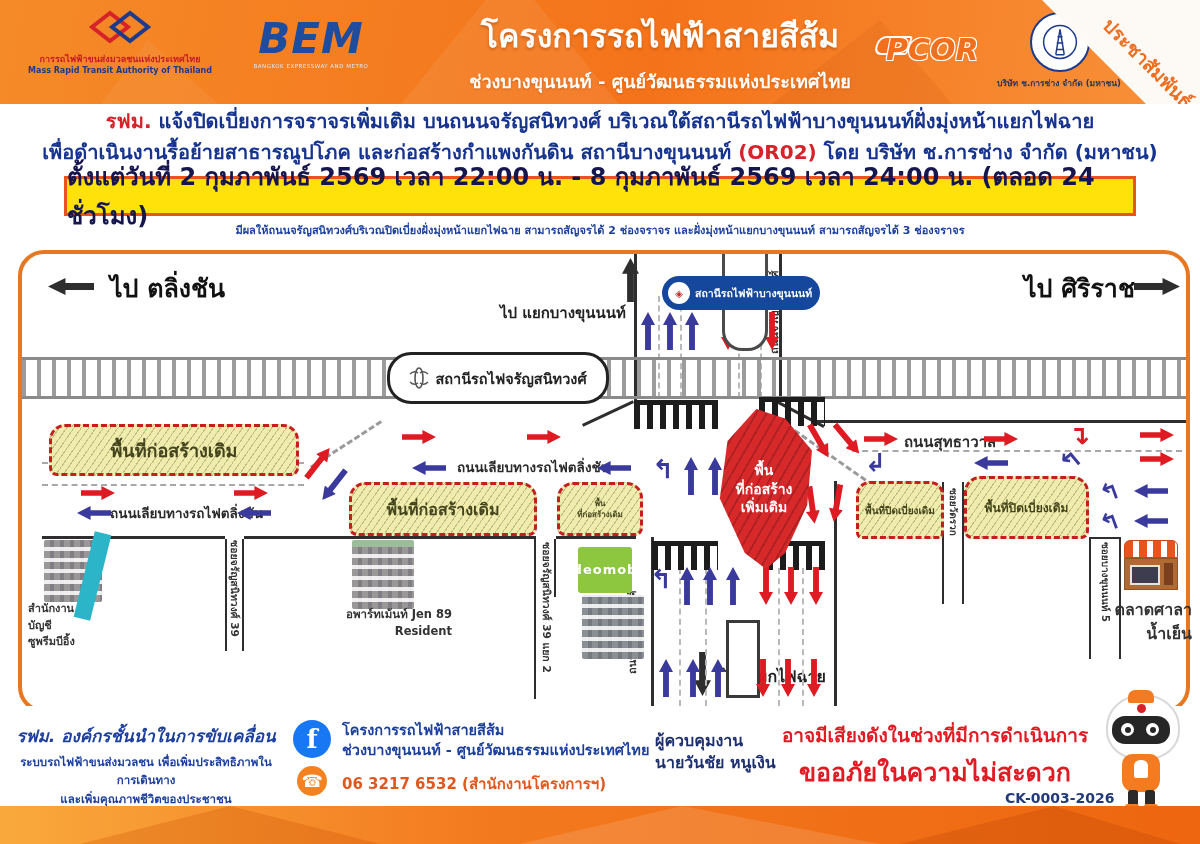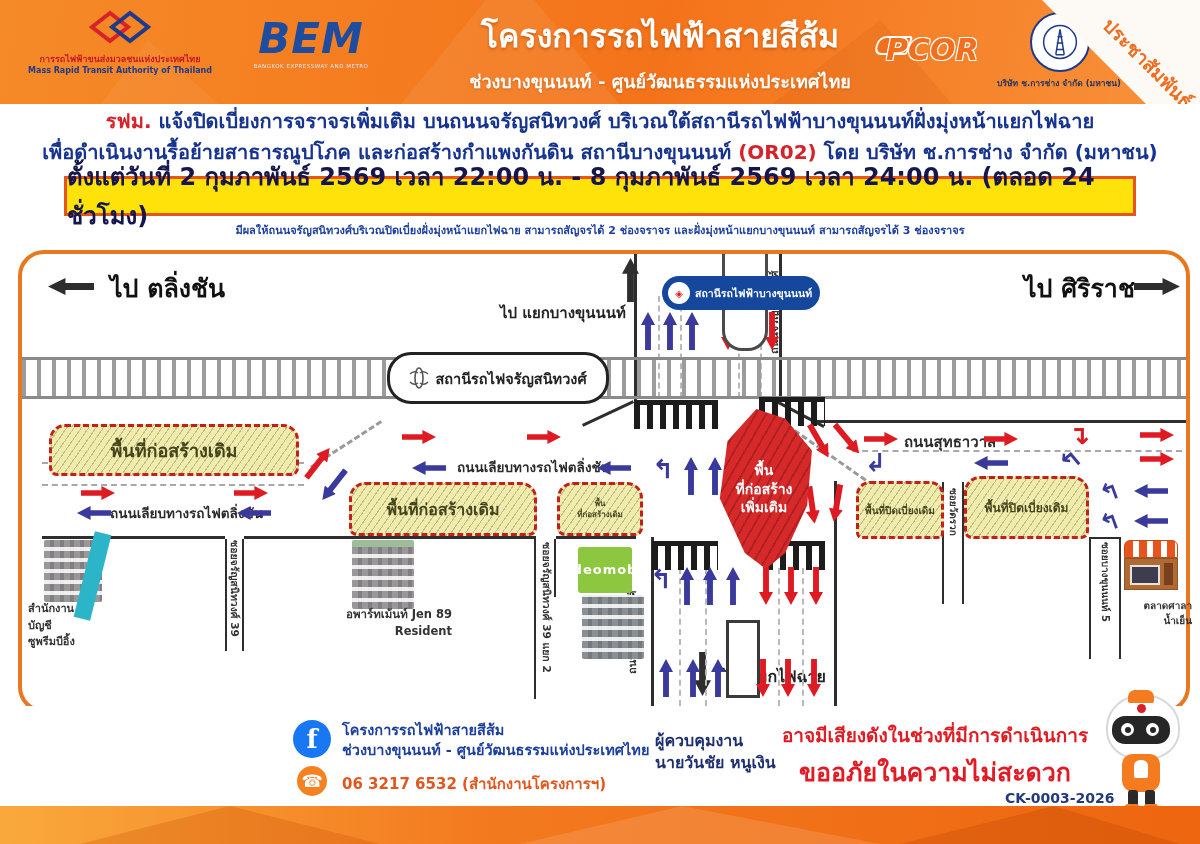--- a/index.html
+++ b/index.html
@@ -363,27 +363,32 @@
       <span>mobi</span>
     </div>
     <div class="bld" style="left:560px;top:341px;width:62px;height:64px;background-color:#8a8f94;"></div>
     <div class="shop">
       <div class="awn"></div>
       <div class="body">
         <div class="win"></div>
         <div class="door"></div>
       </div>
     </div>
-    <div class="plabel" style="left:1090px;top:344px;width:80px;font-size:10px;">
+    <div class="plabel" style="left:1090px;top:344px;width:80px;font-size:16px;">
       <span>ตลาดศาลา</span><br>
       <span>น้ำเย็น</span>
     </div>
   </div>
 
   <div class="footer">
+    <div class="slogan">
+      <div class="s1">รฟม. องค์กรชั้นนำในการขับเคลื่อน</div>
+      <div class="s2">ระบบรถไฟฟ้าขนส่งมวลชน เพื่อเพิ่มประสิทธิภาพในการเดินทาง</div>
+      <div class="s2" style="margin-top:1px;">และเพิ่มคุณภาพชีวิตของประชาชน</div>
+    </div>
     <div class="fbc">f</div>
     <div class="fbt">
       <span>โครงการรถไฟฟ้าสายสีส้ม</span><br>
       <span>ช่วงบางขุนนนท์ - ศูนย์วัฒนธรรมแห่งประเทศไทย</span>
     </div>
     <div class="phc">☎</div>
     <div class="pht">06 3217 6532 (สำนักงานโครงการฯ)</div>
     <div class="sup">
       <span>ผู้ควบคุมงาน</span><br>
       <span>นายวันชัย หนูเงิน</span>

